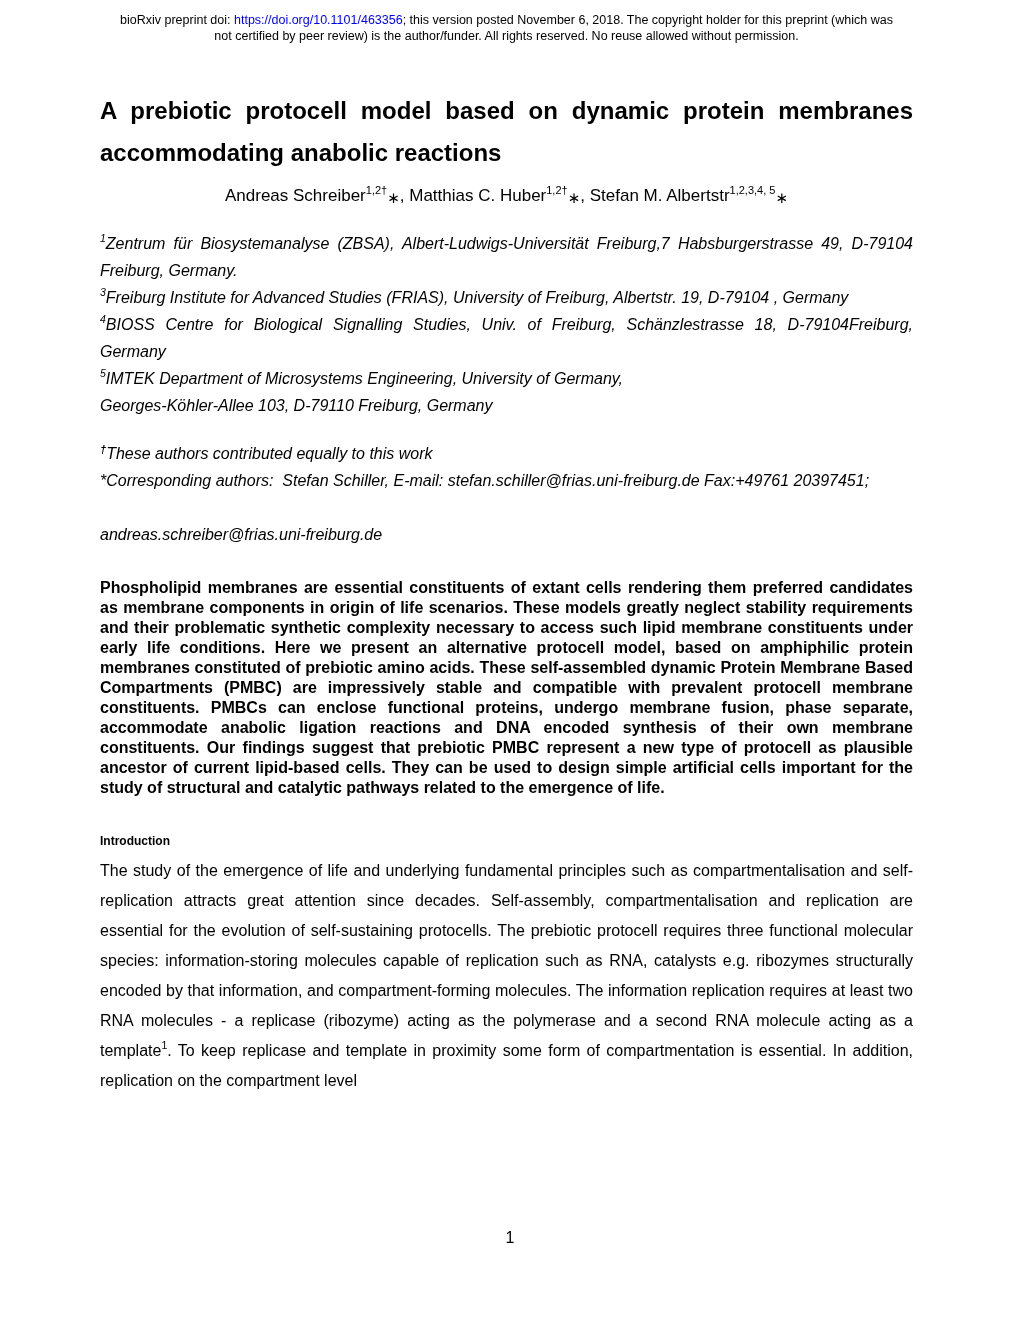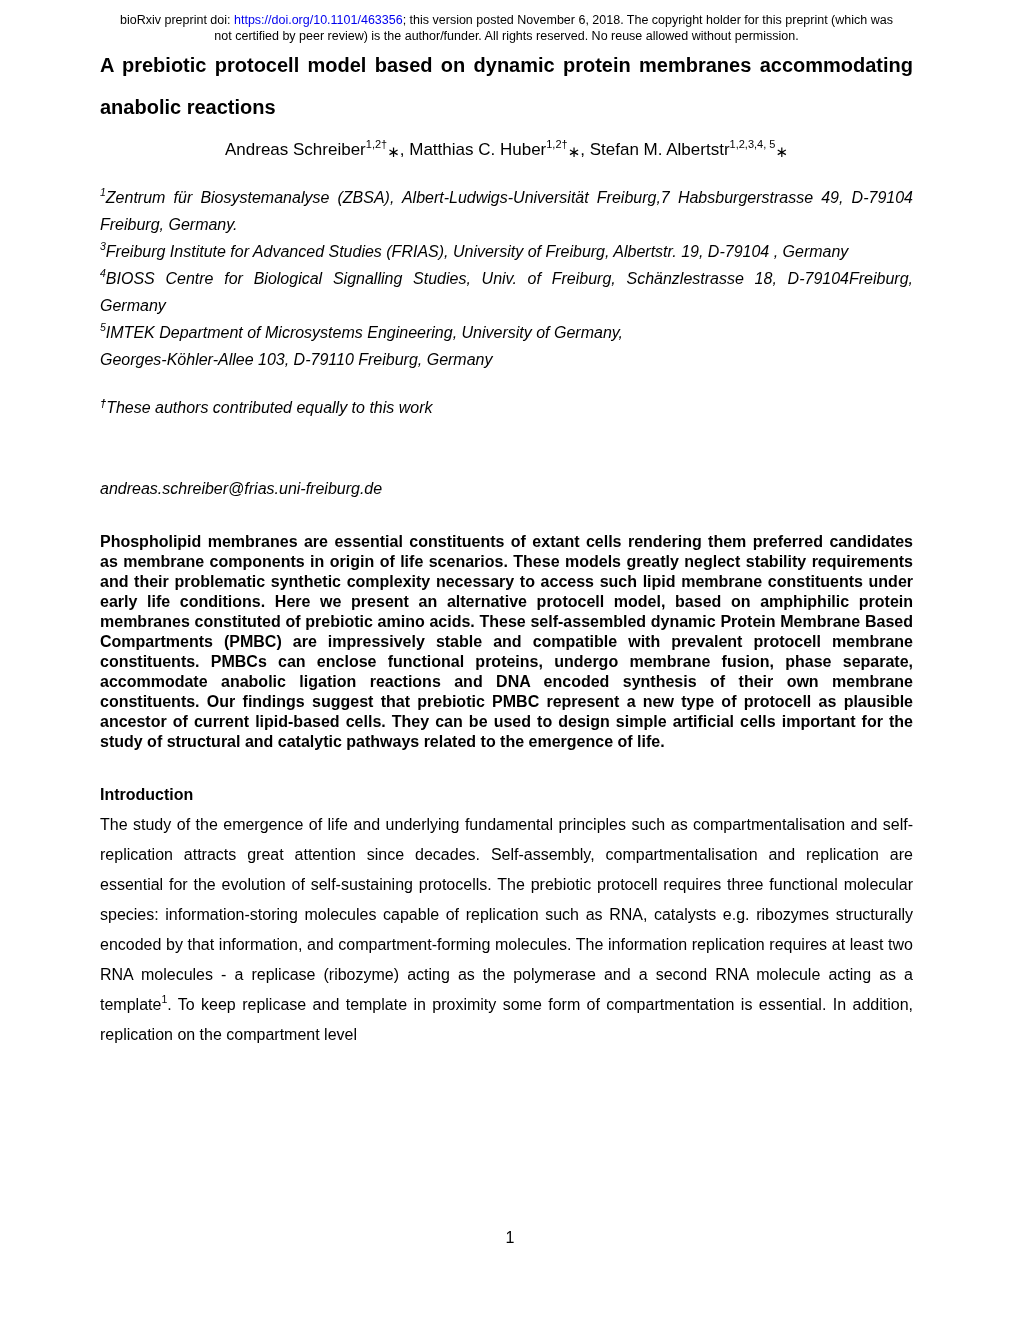--- a/index.html
+++ b/index.html
@@ -16,21 +16,22 @@
 
   .preprint-notice {
     font-size: 12.5px;
     line-height: 16px;
     text-align: center;
     color: #000000;
   }
   .doi-link { color: #0000ee; text-decoration: none; cursor: pointer; }
 
   .title {
-    font-size: 20px;
+    margin-top: 46px;
+    font-size: 24px;
     line-height: 42px;
     font-weight: bold;
     text-align: justify;
   }
 
   .authors {
     margin-top: 10px;
     font-size: 17px;
     line-height: 24px;
     text-align: center;
@@ -65,21 +66,21 @@
   .abstract {
     margin-top: 30px;
     font-size: 16px;
     line-height: 20px;
     font-weight: bold;
     text-align: justify;
   }
 
   .intro-heading {
     margin-top: 28px;
-    font-size: 16px;
+    font-size: 12px;
     line-height: 30px;
     font-weight: bold;
   }
 
   .intro-para {
     font-size: 16px;
     line-height: 30px;
     text-align: justify;
   }
   .intro-para sup { font-size: 10.5px; vertical-align: 7px; line-height: 0; }
@@ -113,21 +114,21 @@
   <div class="affiliations">
     <p class="aff"><sup>1</sup><span>Zentrum für Biosystemanalyse (ZBSA), Albert-Ludwigs-Universität Freiburg,7 Habsburgerstrasse 49, D-79104 Freiburg, Germany.</span></p>
     <p class="aff"><sup>3</sup><span>Freiburg Institute for Advanced Studies (FRIAS), University of Freiburg, Albertstr. 19, D-79104 , Germany</span></p>
     <p class="aff"><sup>4</sup><span>BIOSS Centre for Biological Signalling Studies, Univ. of Freiburg, Schänzlestrasse 18, D-79104Freiburg, Germany</span></p>
     <p class="aff"><sup>5</sup><span>IMTEK Department of Microsystems Engineering, University of Germany,</span></p>
     <p class="aff"><span>Georges-Köhler-Allee 103, D-79110 Freiburg, Germany</span></p>
   </div>
 
   <p class="contrib"><sup>†</sup><span>These authors contributed equally to this work</span></p>
 
-  <p class="correspondence"><br><br><span>andreas.schreiber@frias.uni-freiburg.de</span></p>
+  <p class="correspondence"><span>*Corresponding authors:  Stefan Schiller, E-mail: stefan.schiller@frias.uni-freiburg.de Fax:+49761 20397451;</span><br><br><span>andreas.schreiber@frias.uni-freiburg.de</span></p>
 
   <p class="abstract">Phospholipid membranes are essential constituents of extant cells rendering them preferred candidates as membrane components in origin of life scenarios. These models greatly neglect stability requirements and their problematic synthetic complexity necessary to access such lipid membrane constituents under early life conditions. Here we present an alternative protocell model, based on amphiphilic protein membranes constituted of prebiotic amino acids. These self-assembled dynamic Protein Membrane Based Compartments (PMBC) are impressively stable and compatible with prevalent protocell membrane constituents. PMBCs can enclose functional proteins, undergo membrane fusion, phase separate, accommodate anabolic ligation reactions and DNA encoded synthesis of their own membrane constituents. Our findings suggest that prebiotic PMBC represent a new type of protocell as plausible ancestor of current lipid-based cells. They can be used to design simple artificial cells important for the study of structural and catalytic pathways related to the emergence of life.</p>
 
   <h2 class="intro-heading">Introduction</h2>
 
   <p class="intro-para"><span>The study of the emergence of life and underlying fundamental principles such as compartmentalisation and self-replication attracts great attention since decades. Self-assembly, compartmentalisation and replication are essential for the evolution of self-sustaining protocells. The prebiotic protocell requires three functional molecular species: information-storing molecules capable of replication such as RNA, catalysts e.g. ribozymes structurally encoded by that information, and compartment-forming molecules. The information replication requires at least two RNA molecules - a replicase (ribozyme) acting as the polymerase and a second RNA molecule acting as a template</span><sup>1</sup><span>. To keep replicase and template in proximity some form of compartmentation is essential. In addition, replication on the compartment level</span></p>
 
 </div>
 
 <div class="page-number">1</div>

